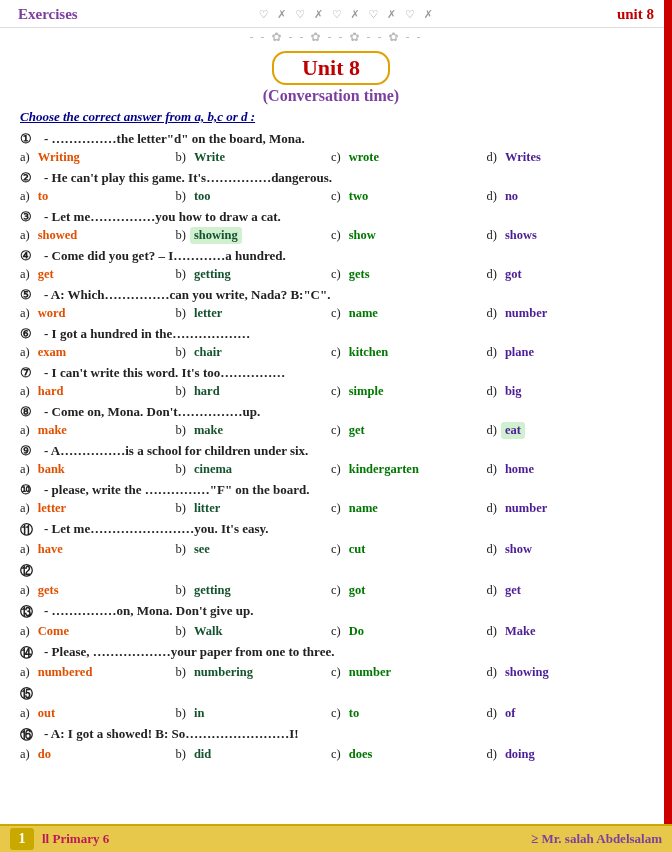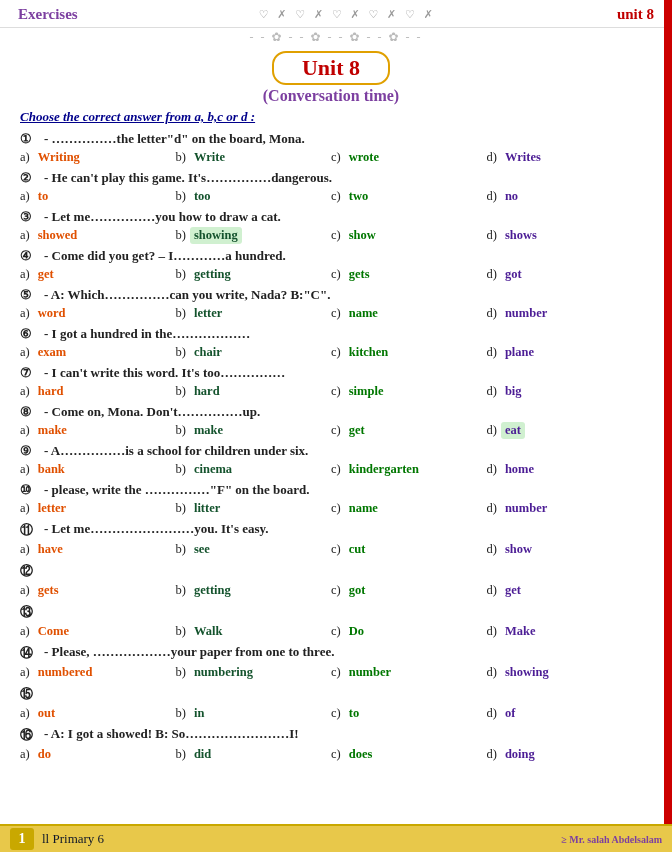--- a/index.html
+++ b/index.html
@@ -179,29 +179,29 @@
       font-size: 14px;
       width: 24px;
       height: 22px;
       display: flex;
       align-items: center;
       justify-content: center;
       border-radius: 3px;
       margin-right: 8px;
     }
     .footer-class {
-      color: #0f172a;
-      font-weight: normal;
+      color: #be185d;
+      font-weight: bold;
       font-size: 13px;
       flex: 1;
     }
     .footer-teacher {
       color: #7c3fa0;
       font-weight: bold;
-      font-size: 10px;
+      font-size: 13px;
     }
 
     .page-wrapper {
       position: relative;
       width: 672px;
       min-height: 852px;
       background: #fff;
       padding-bottom: 35px;
     }
   </style>
@@ -514,20 +514,21 @@
             </div>
             <div class="option">
               <span class="opt-label">d)</span>
               <span class="opt-value opt-d">get</span>
             </div>
           </div>
         </div>
         <div class="question-block">
           <div class="question-stem">
             <span class="q-num">⑬</span>
+            <span class="q-text"> - ……………on, Mona. Don't give up.</span>
           </div>
           <div class="options-row">
             <div class="option">
               <span class="opt-label">a)</span>
               <span class="opt-value opt-a">Come</span>
             </div>
             <div class="option">
               <span class="opt-label">b)</span>
               <span class="opt-value opt-b">Walk</span>
             </div>

